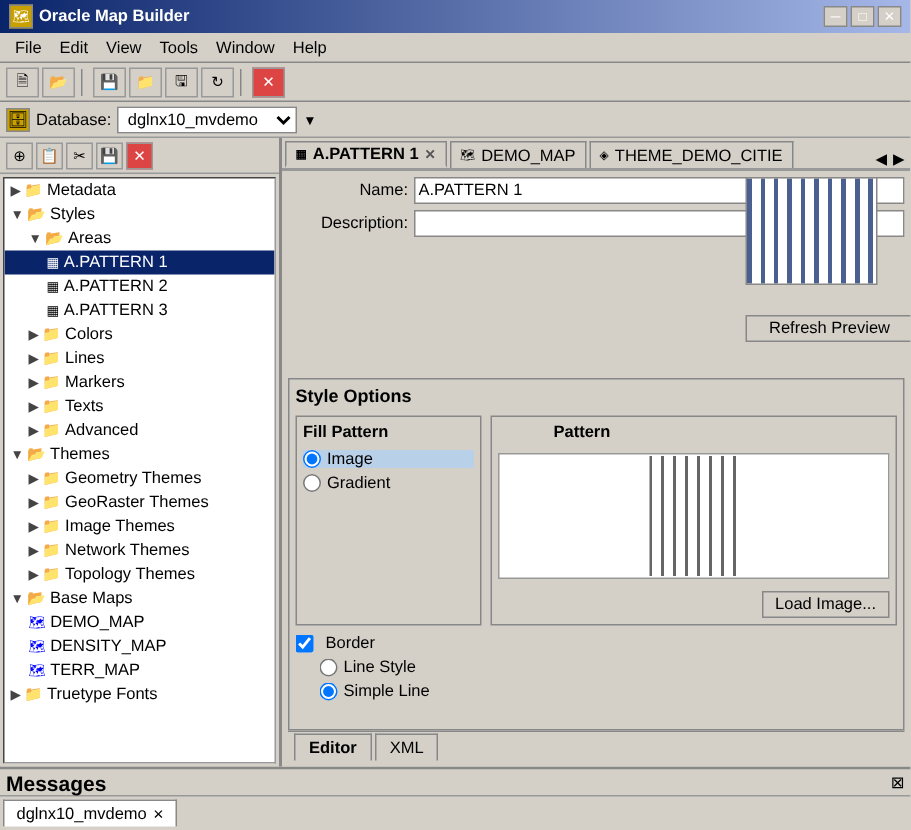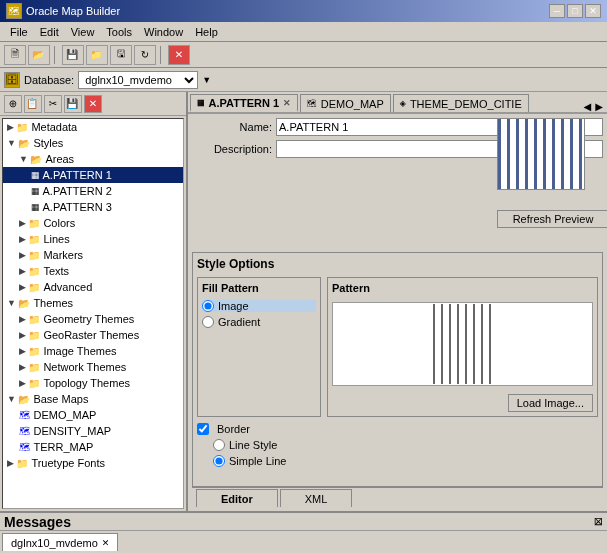--- a/index.html
+++ b/index.html
@@ -10,21 +10,21 @@
       background: linear-gradient(to right, #0a246a, #a6b8e8);
       color: white;
       height: 22px;
       display: flex;
       align-items: center;
       padding: 0 6px;
       justify-content: space-between;
     }
     .title-bar-left { display: flex; align-items: center; gap: 4px; }
     .title-bar-icon { width: 16px; height: 16px; background: #c8a000; border: 1px solid #888; display: flex; align-items: center; justify-content: center; font-size: 9px; color: white; }
-    .title-bar-title { color: white; font-size: 11px; font-weight: normal; }
+    .title-bar-title { color: white; font-size: 11px; font-weight: bold; }
     .title-bar-btns { display: flex; gap: 2px; }
     .title-btn { width: 16px; height: 14px; background: #d4d0c8; border: 1px solid #888; display: flex; align-items: center; justify-content: center; font-size: 9px; cursor: pointer; }
 
     
     .menu-bar {
       background: #d4d0c8;
       height: 20px;
       display: flex;
       align-items: center;
       padding: 0 4px;
@@ -227,21 +227,21 @@
     .radio-label { font-size: 11px; }
     .radio-row.selected { background: #b8d0e8; }
 
     .pattern-box {
       flex: 1;
       border: 1px solid #888;
       background: #d4d0c8;
       display: flex;
       flex-direction: column;
     }
-    .pattern-box-title { font-size: 11px; font-weight: bold; padding: 4px; }
+    .pattern-box-title { font-size: 11px; font-weight: bold; padding: 4px; margin-left: 37px; }
     .pattern-preview {
       flex: 1;
       background: white;
       margin: 4px;
       border: 1px solid #999;
       display: flex;
       align-items: center;
       justify-content: center;
     }
     .pattern-lines {
@@ -266,21 +266,21 @@
     
     .bottom-tabs {
       display: flex;
       height: 20px;
       align-items: flex-end;
       border-top: 1px solid #888;
       padding: 0 4px;
     }
     .bottom-tab {
       height: 18px;
-      padding: 0 24px;
+      padding: 0 9px;
       background: #d4d0c8;
       border: 1px solid #888;
       border-bottom: none;
       margin-right: 2px;
       cursor: pointer;
       font-size: 11px;
       display: flex;
       align-items: center;
     }
     .bottom-tab.active { font-weight: bold; }

